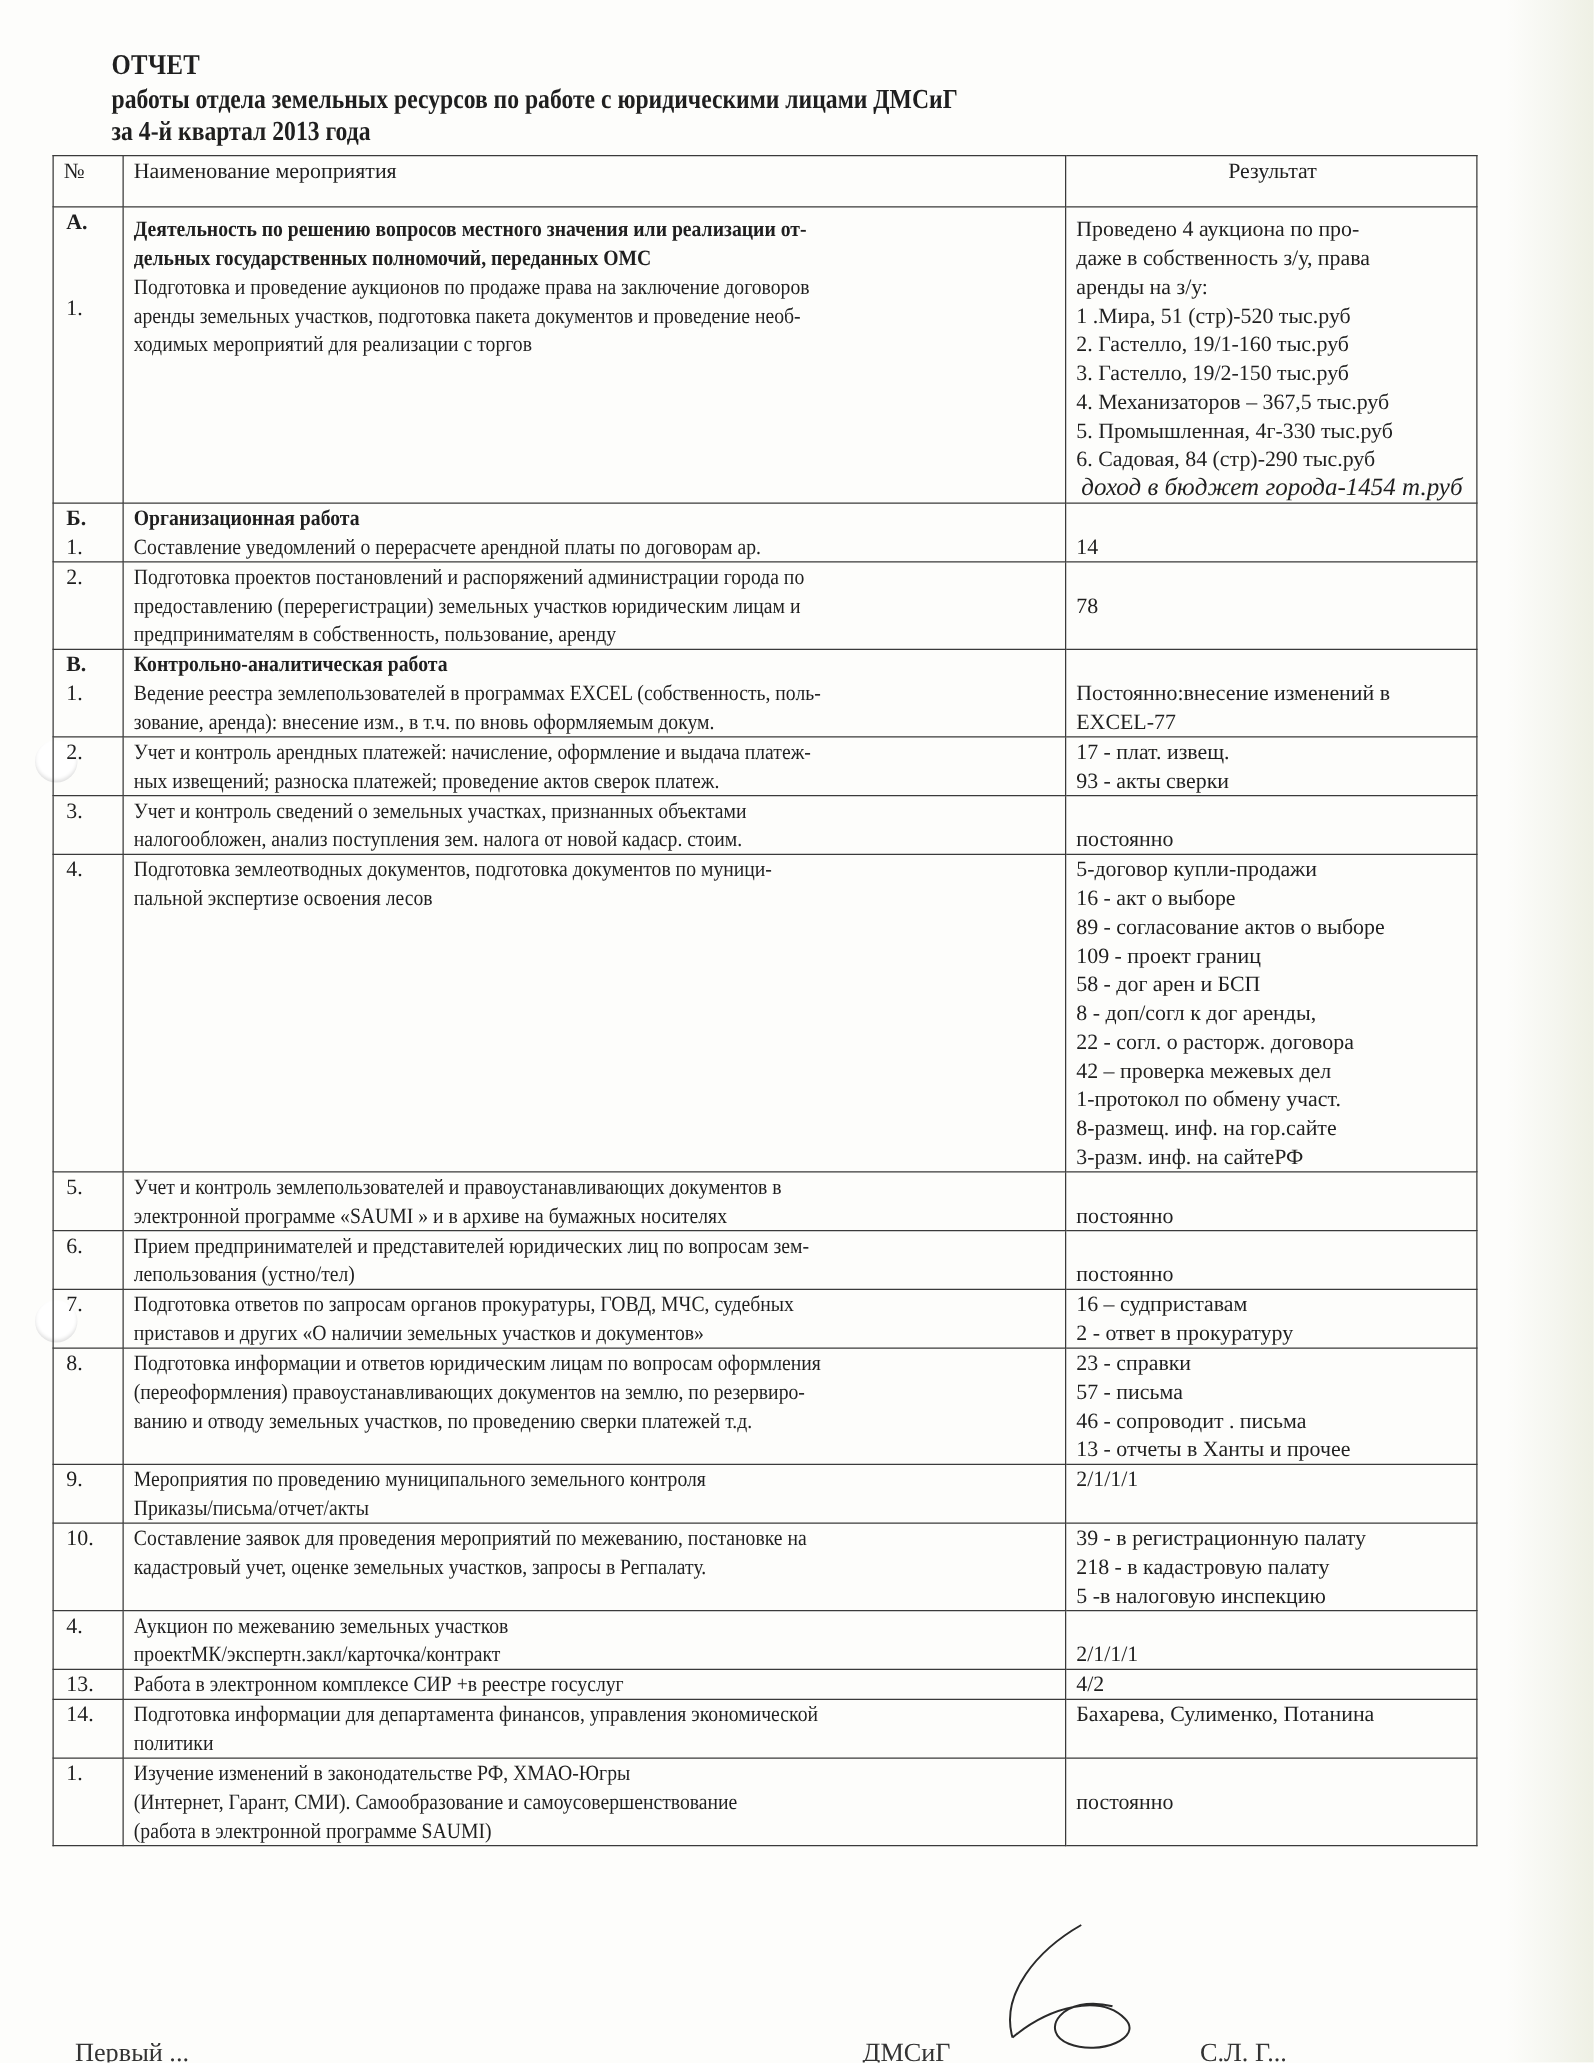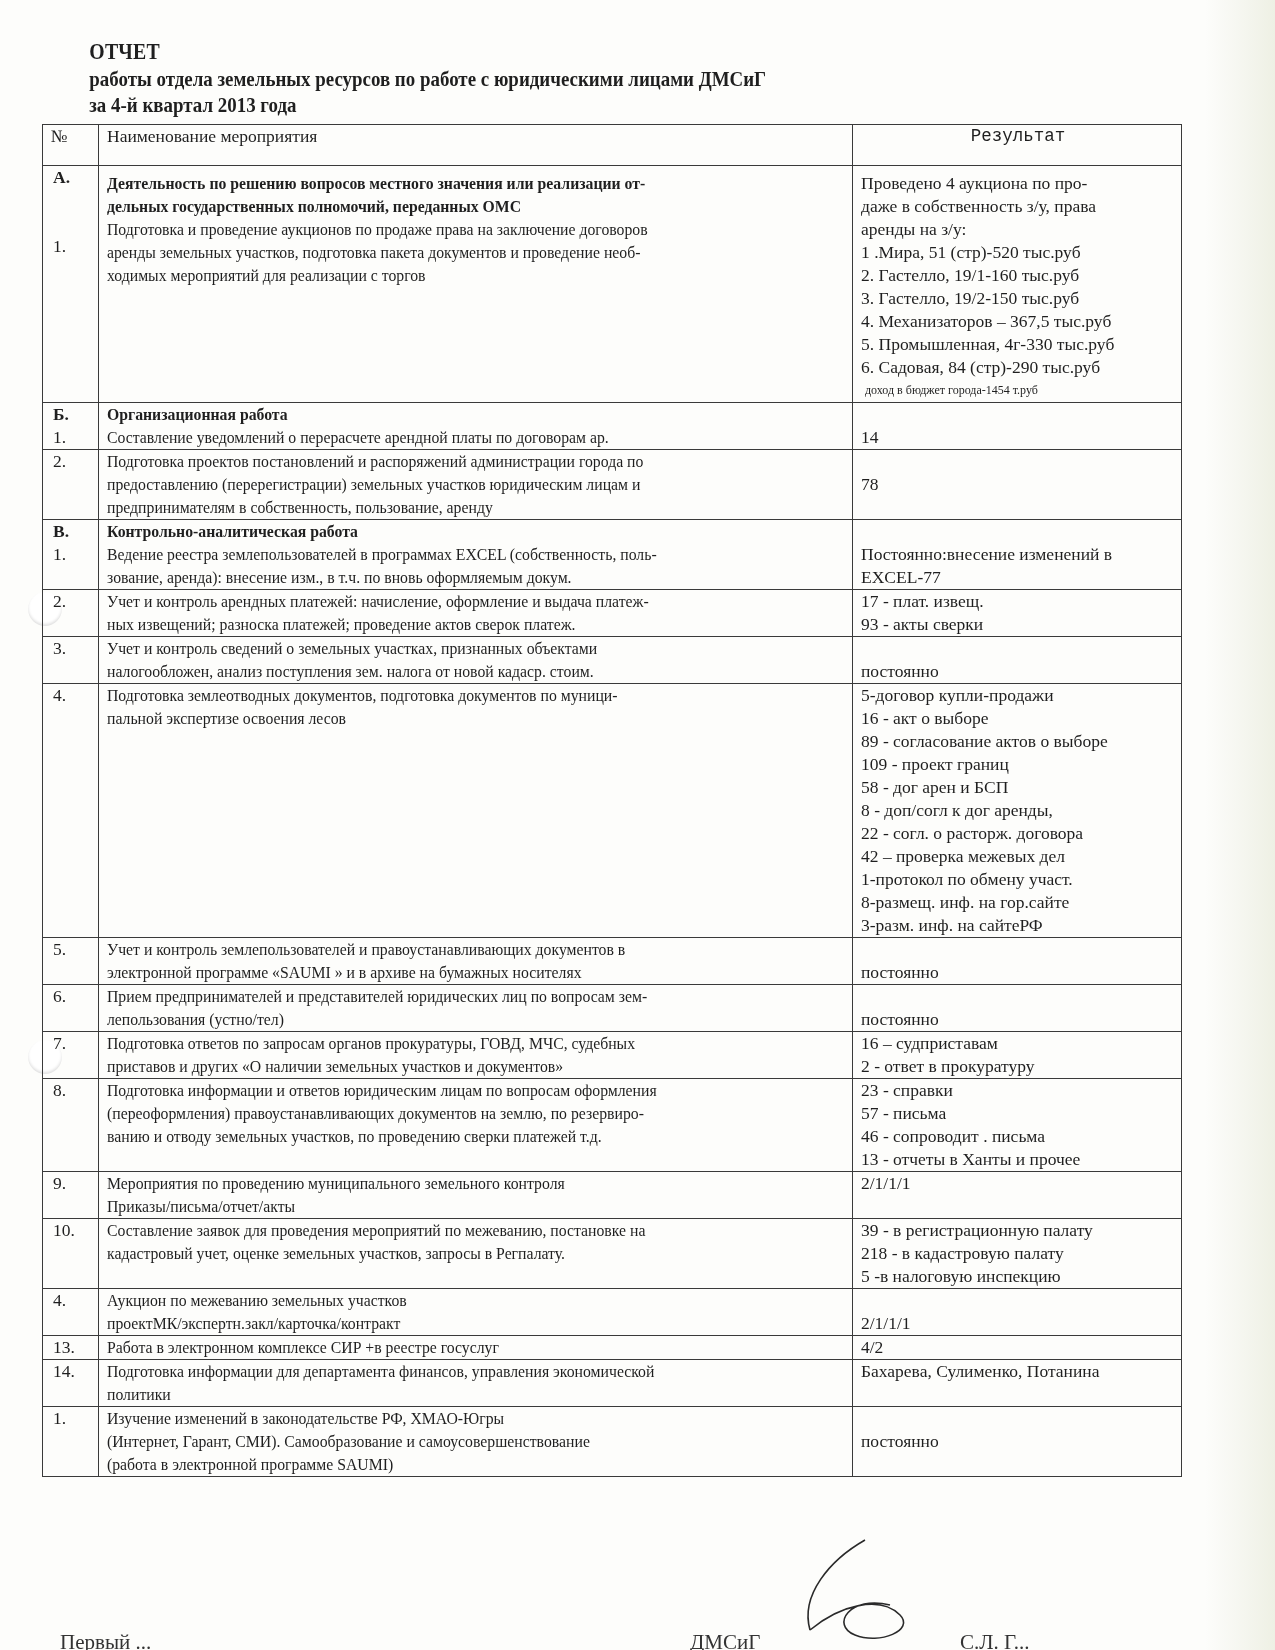--- a/index.html
+++ b/index.html
@@ -28,26 +28,26 @@
   table.report td, table.report th {
     border: 1.3px solid #3a3a3a; vertical-align: top;
     font-size: 17.5px; line-height: 23px; padding: 0 6px 0 8px;
     font-weight: normal; text-align: left;
   }
   col.c-num { width: 56px; }
   col.c-name { width: 754px; }
   col.c-res { width: 329px; }
   .hdr th { height: 40px; font-size: 19px; padding-top: 2px; }
   .hdr .h-name { }
-  .hdr .h-res { text-align: center; font-family: Liberation Mono, monospace; }
+  .hdr .h-res { text-align: center; }
   .narrow { display: inline-block; transform: scaleX(0.9); transform-origin: left; white-space: nowrap; }
   .num { padding-left: 10px !important; }
   .bold { font-weight: bold; }
   .res-line { display: block; white-space: nowrap; }
-  .small { font-size: 12px; padding-left: 4px; }
+  .small { font-size: 20px; padding-left: 4px; font-style: italic; }
   .spacer { display: block; height: 23px; }
   .footer-line {
     position: absolute; top: 1630px; left: 60px; width: 1150px; font-size: 21px;
     color: #333; white-space: nowrap;
   }
   .signature {
     position: absolute; left: 770px; top: 1535px; width: 180px; height: 115px;
   }
   .punch { position: absolute; left: 28px; width: 34px; height: 34px; border-radius: 50%;
            background: #fff; box-shadow: inset 0 -2px 3px rgba(0,0,0,0.12); }

